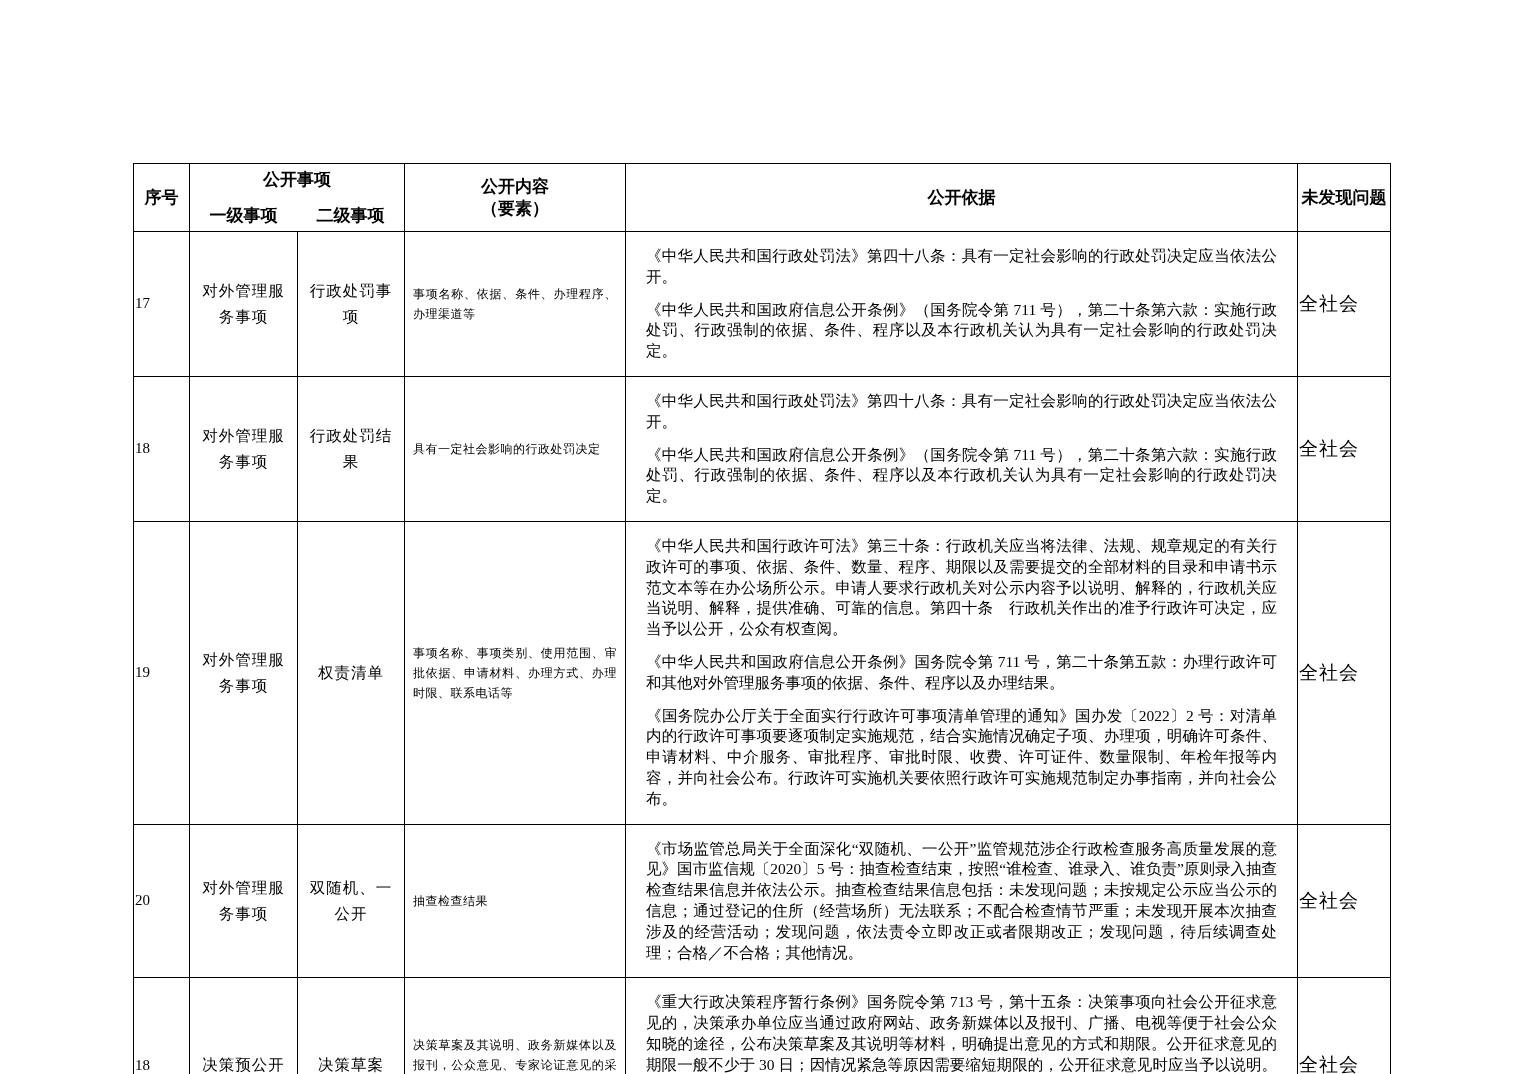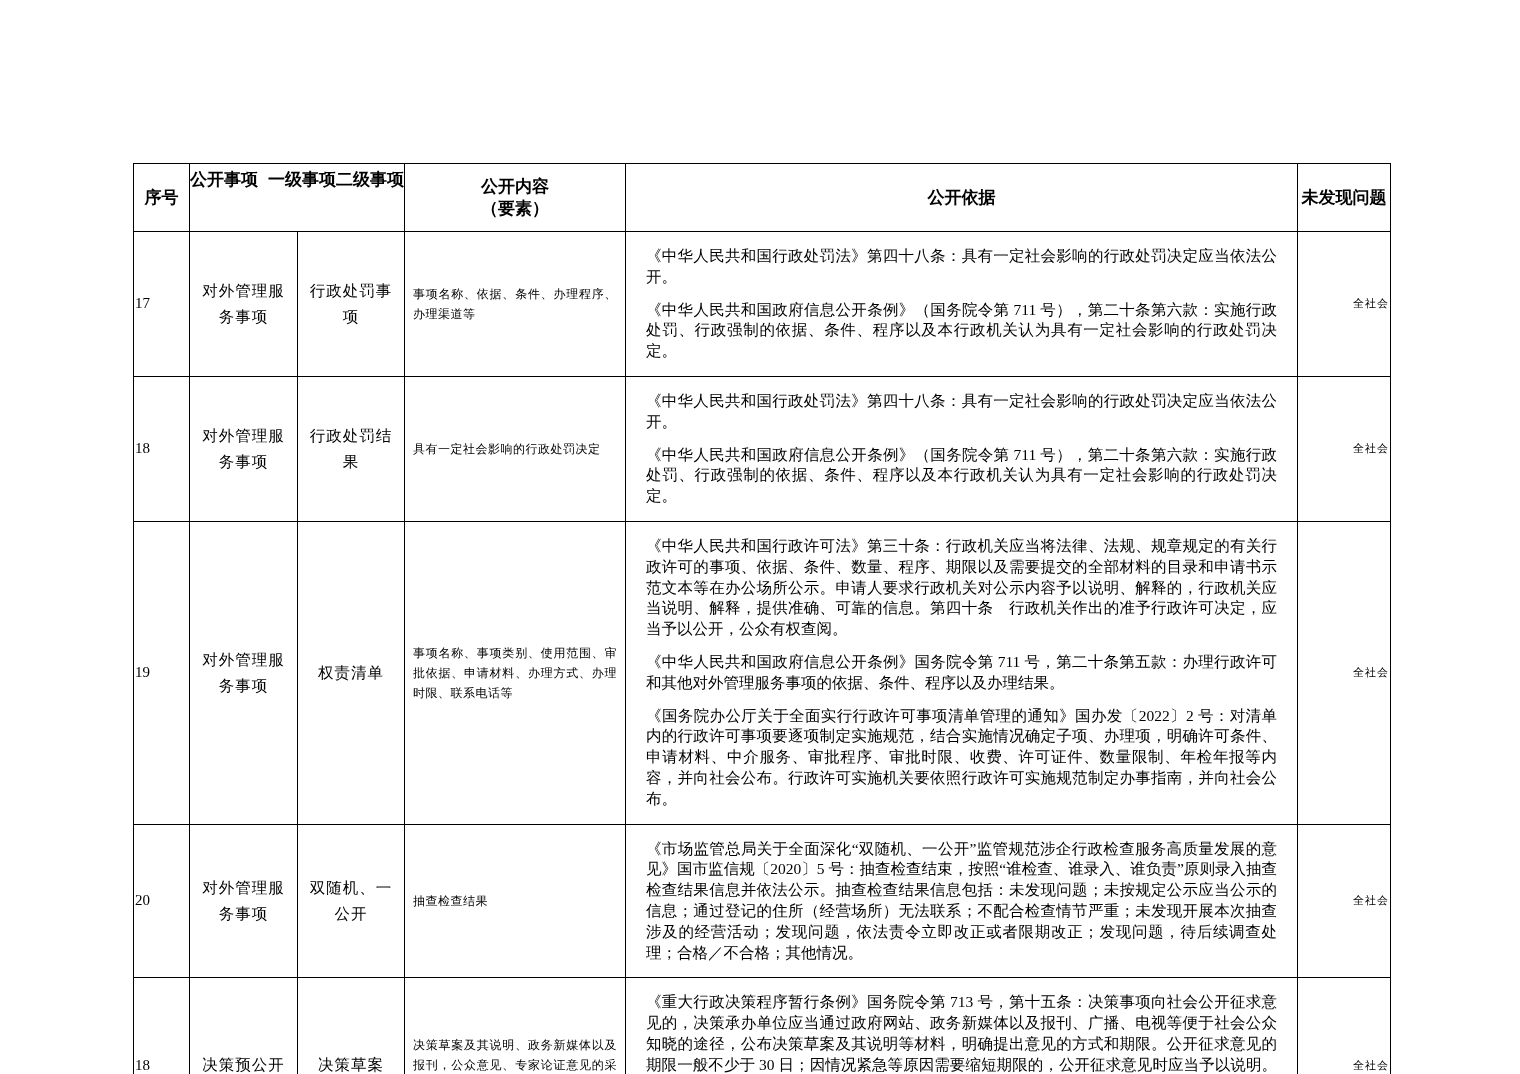--- a/index.html
+++ b/index.html
@@ -18,35 +18,35 @@
   
   col.c-no{width:56px}
   col.c-l1{width:108px}
   col.c-l2{width:107px}
   col.c-content{width:221px}
   col.c-basis{width:672px}
   col.c-scope{width:93px}
   
   thead tr{height:67px}
   thead th{font-size:17px;font-weight:bold;text-align:center;padding:0;}
-  .hdr-group{display:flex;flex-direction:row;justify-content:space-between;height:59px;padding:4px 0;}
+  .hdr-group{display:flex;flex-direction:column;justify-content:space-between;height:59px;padding:4px 0;}
   .hdr-sub{display:flex;}
   .hdr-sub span{flex:1;}
   .hdr-two-line div{line-height:22px;}
   
   tr.h83{height:83px}
   tr.h236{height:236px}
   tr.h133{height:133px}
   tr.h146{height:146px}
   td.no{font-size:15px;}
   td.l1,td.l2{text-align:center;font-size:15.5px;letter-spacing:1px;padding:2px 7px;line-height:26px;}
   td.content{font-size:12px;text-align:justify;text-align-last:left;padding:2px 8px;line-height:20px;letter-spacing:0.5px;}
   td.basis{font-size:15.5px;text-align:justify;text-align-last:left;padding:2px 8px;line-height:20.8px;}
   td.basis .para{margin:12px;}
-  td.scope{text-align:right;font-size:11px;letter-spacing:1px;}
+  td.scope{text-align:left;font-size:19px;letter-spacing:1px;}
 </style>
 </head>
 <body>
 
 <div class="page">
   <table class="doc">
     <colgroup>
       <col class="c-no">
         <col class="c-l1">
         <col class="c-l2">

